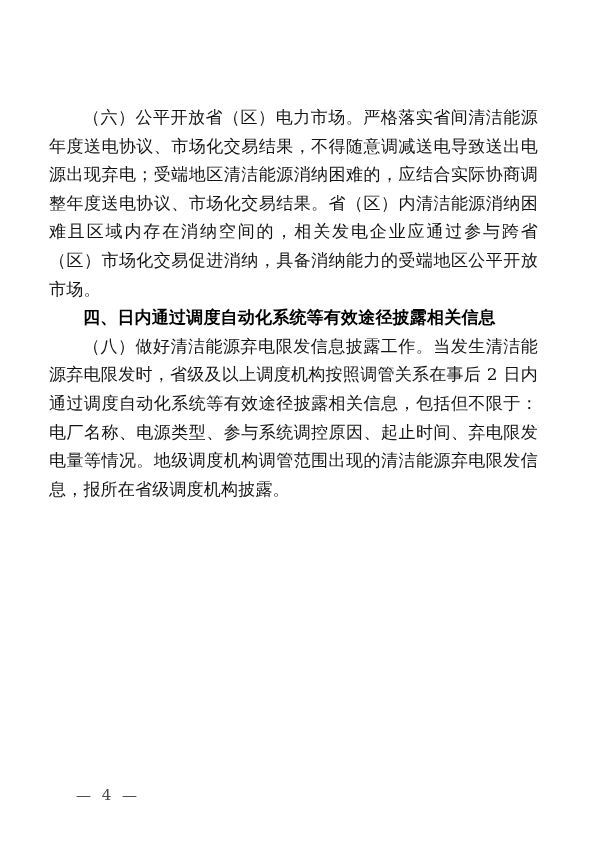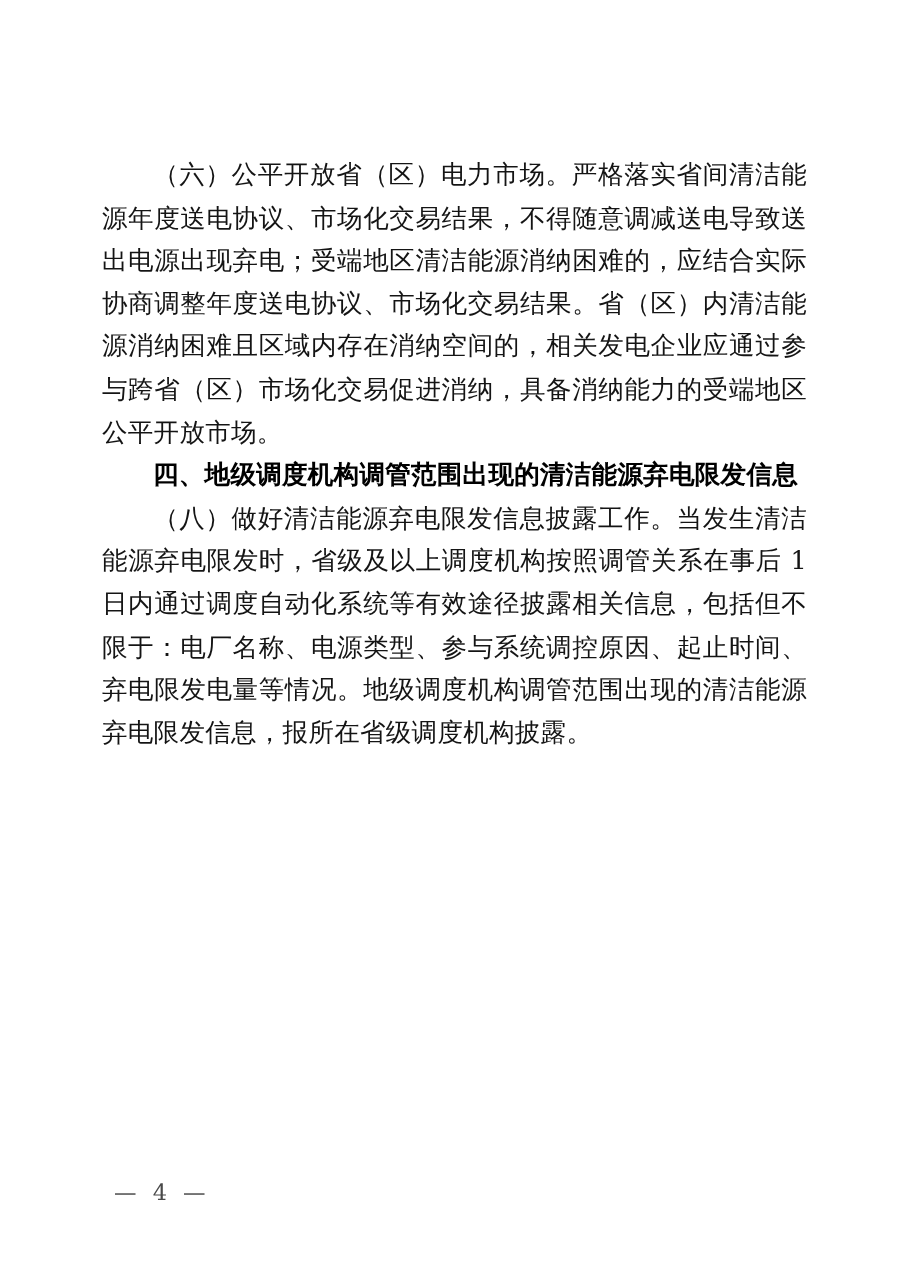--- a/index.html
+++ b/index.html
@@ -14,21 +14,21 @@
     overflow: hidden;
     font-family: "DejaVu Serif", "Liberation Serif", serif;
   }
   .page {
     position: absolute;
     inset: 0;
     background: #ffffff;
   }
   .content {
     position: absolute;
-    left: 68px;
+    left: 49px;
     right: 62px;
     top: 103px;
     color: #141414;
     font-size: 17px;
     line-height: 28.6px;
     text-align: justify;
     text-justify: inter-ideograph;
     letter-spacing: 0.2px;
   }
   p.para {
@@ -55,17 +55,17 @@
     letter-spacing: 3px;
     font-family: "DejaVu Serif", "Liberation Serif", serif;
   }
 </style>
 </head>
 <body>
 
 <div class="page">
   <div class="content">
     <p class="para">（六）公平开放省（区）电力市场。严格落实省间清洁能源年度送电协议、市场化交易结果，不得随意调减送电导致送出电源出现弃电；受端地区清洁能源消纳困难的，应结合实际协商调整年度送电协议、市场化交易结果。省（区）内清洁能源消纳困难且区域内存在消纳空间的，相关发电企业应通过参与跨省（区）市场化交易促进消纳，具备消纳能力的受端地区公平开放市场。</p>
-    <h2 class="section-heading">四、地级调度机构调管范围出现的清洁能源弃电限发信息</h2>
-    <p class="para">（八）做好清洁能源弃电限发信息披露工作。当发生清洁能源弃电限发时，省级及以上调度机构按照调管关系在事后 1 日内通过调度自动化系统等有效途径披露相关信息，包括但不限于：电厂名称、电源类型、参与系统调控原因、起止时间、弃电限发电量等情况。地级调度机构调管范围出现的清洁能源弃电限发信息，报所在省级调度机构披露。</p>
+    <h2 class="section-heading">四、日内通过调度自动化系统等有效途径披露相关信息</h2>
+    <p class="para">（八）做好清洁能源弃电限发信息披露工作。当发生清洁能源弃电限发时，省级及以上调度机构按照调管关系在事后 2 日内通过调度自动化系统等有效途径披露相关信息，包括但不限于：电厂名称、电源类型、参与系统调控原因、起止时间、弃电限发电量等情况。地级调度机构调管范围出现的清洁能源弃电限发信息，报所在省级调度机构披露。</p>
   </div>
   <div class="footer">— 4 —</div>
 </div>
 
 </body></html>

